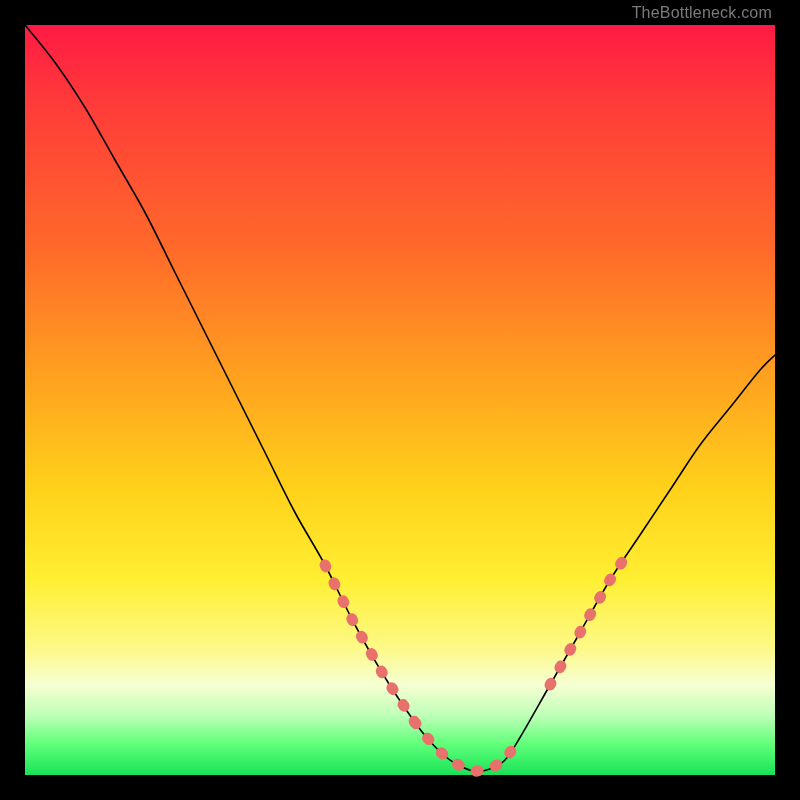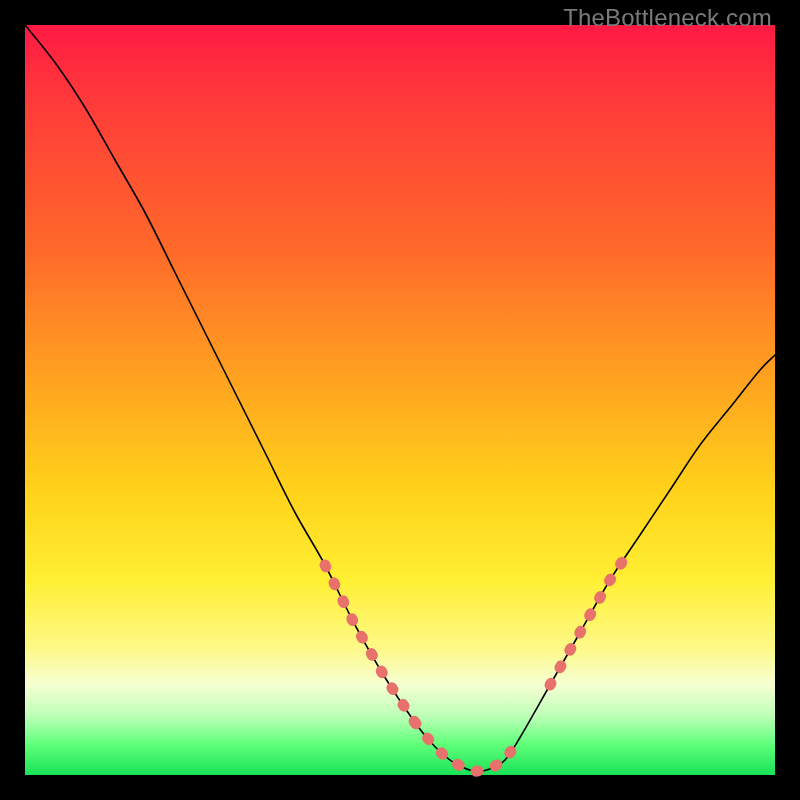--- a/index.html
+++ b/index.html
@@ -45,21 +45,21 @@
     top: 0;
     width: 750px;
     height: 750px;
     overflow: visible;
   }
   .watermark {
     position: absolute;
     top: 4px;
     right: 28px;
     color: #7a7a7a;
-    font-size: 24px;
+    font-size: 16px;
     letter-spacing: 0.2px;
     user-select: none;
   }
   .curve {
     fill: none;
     stroke: #000000;
     stroke-width: 1.6;
     stroke-linecap: round;
     stroke-linejoin: round;
   }

